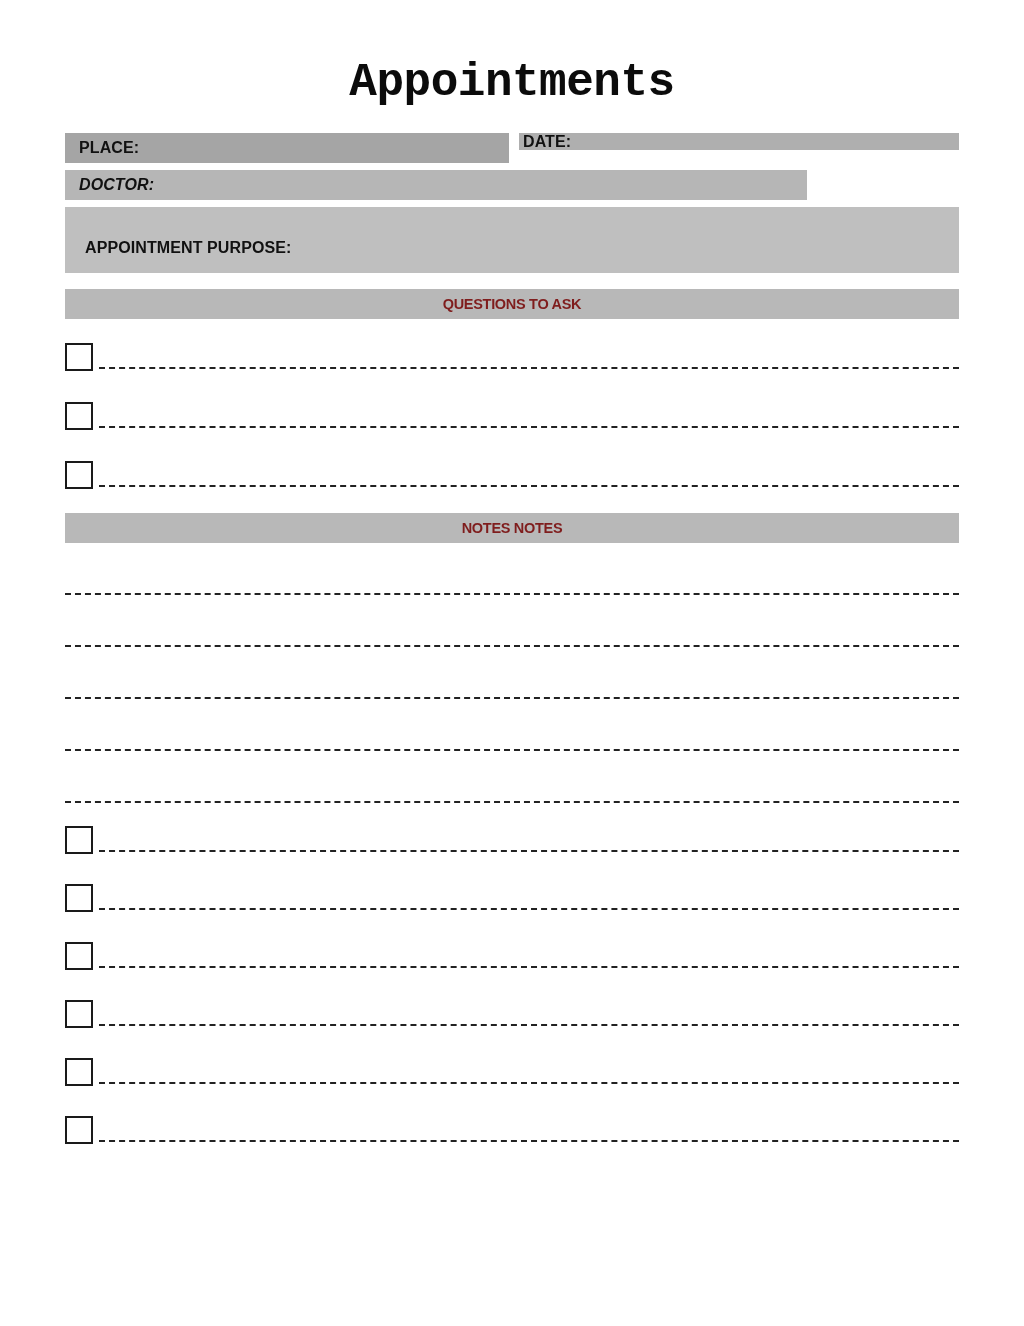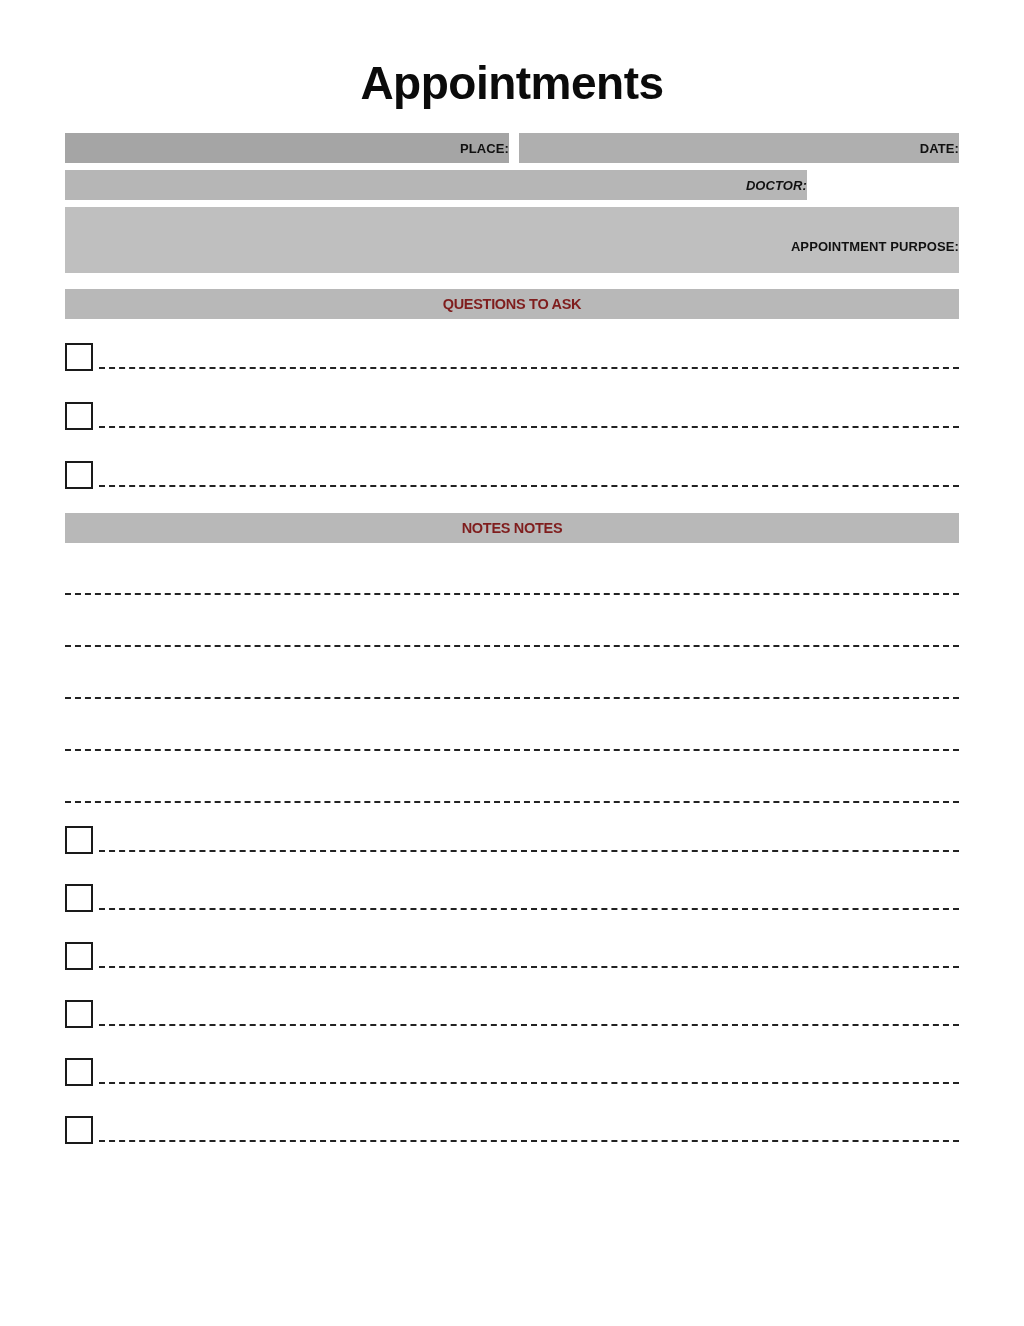--- a/index.html
+++ b/index.html
@@ -31,49 +31,49 @@
   .title {
     text-align: center;
     font-size: 46px;
     font-weight: bold;
     letter-spacing: -0.5px;
     color: #0b0b0b;
     margin: 0;
     padding-top: 60px;
     padding-bottom: 0;
     line-height: 1.0;
+    font-family: Liberation Mono, monospace;
   }
 
   
   .field-row {
     display: flex;
     gap: 10px;
     margin-top: 27px;
   }
   .field-box {
     box-sizing: border-box;
     display: flex;
     align-items: center;
-    font-size: 13px;
+    font-size: 16px;
     font-weight: bold;
     letter-spacing: 0.1px;
     color: #111111;
-    justify-content: flex-end;
   }
   .fb-place {
     background: #a5a5a5;
     width: 444px;
     height: 30px;
     padding-left: 14px;
   }
   .fb-date {
     background: #afafaf;
     width: 440px;
-    height: 30px;
-    padding-left: 14px;
+    height: 17px;
+    padding-left: 4px;
   }
   .fb-doctor {
     background: #b6b6b6;
     width: 742px;
     height: 30px;
     padding-left: 14px;
     margin-top: 7px;
     font-style: italic;
   }
   .fb-purpose {

